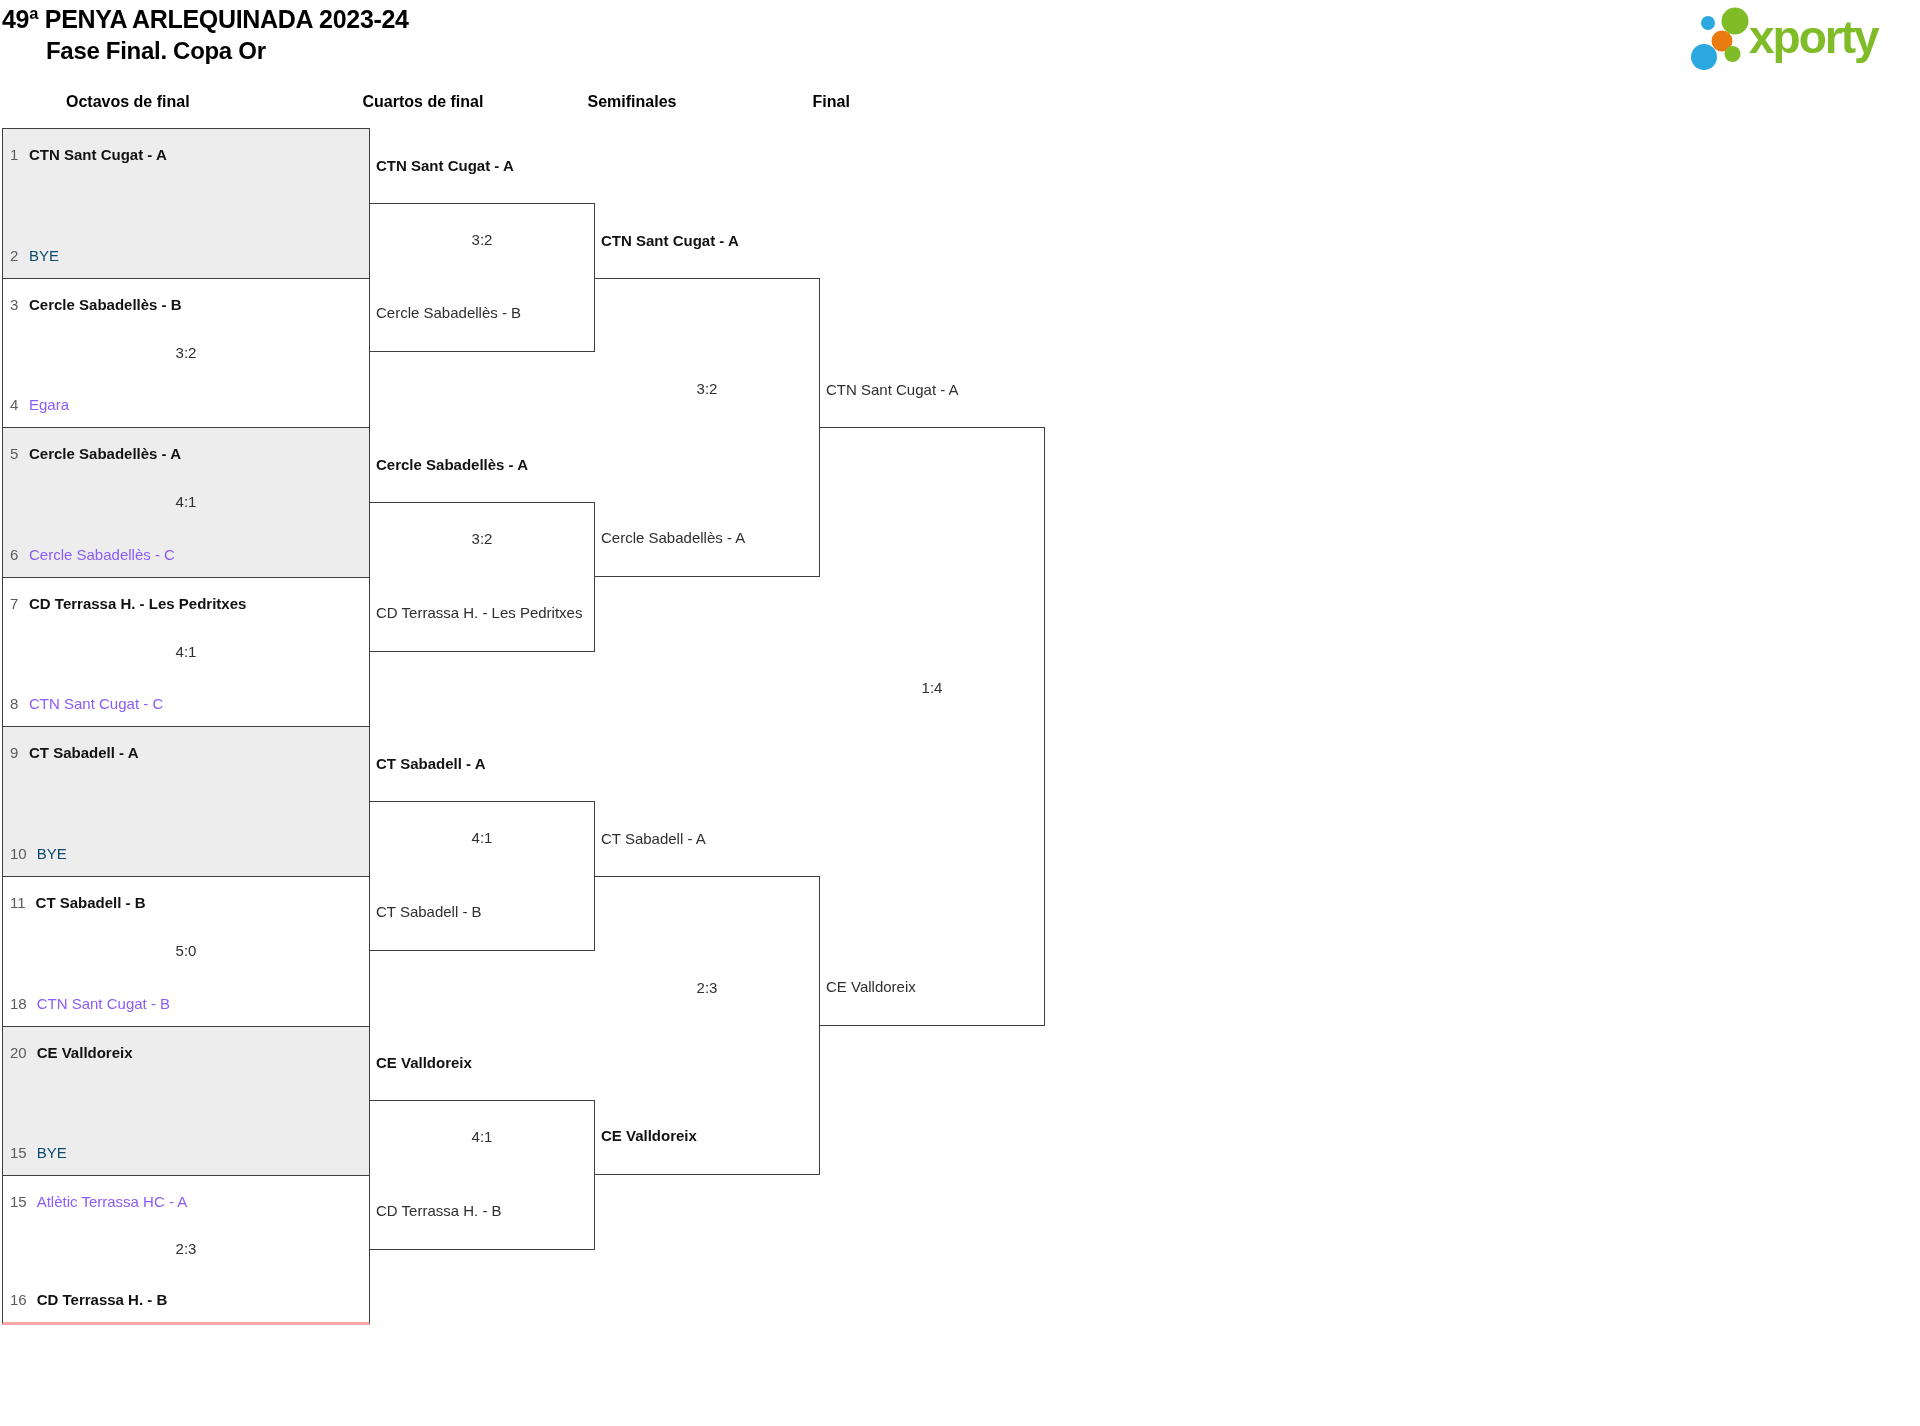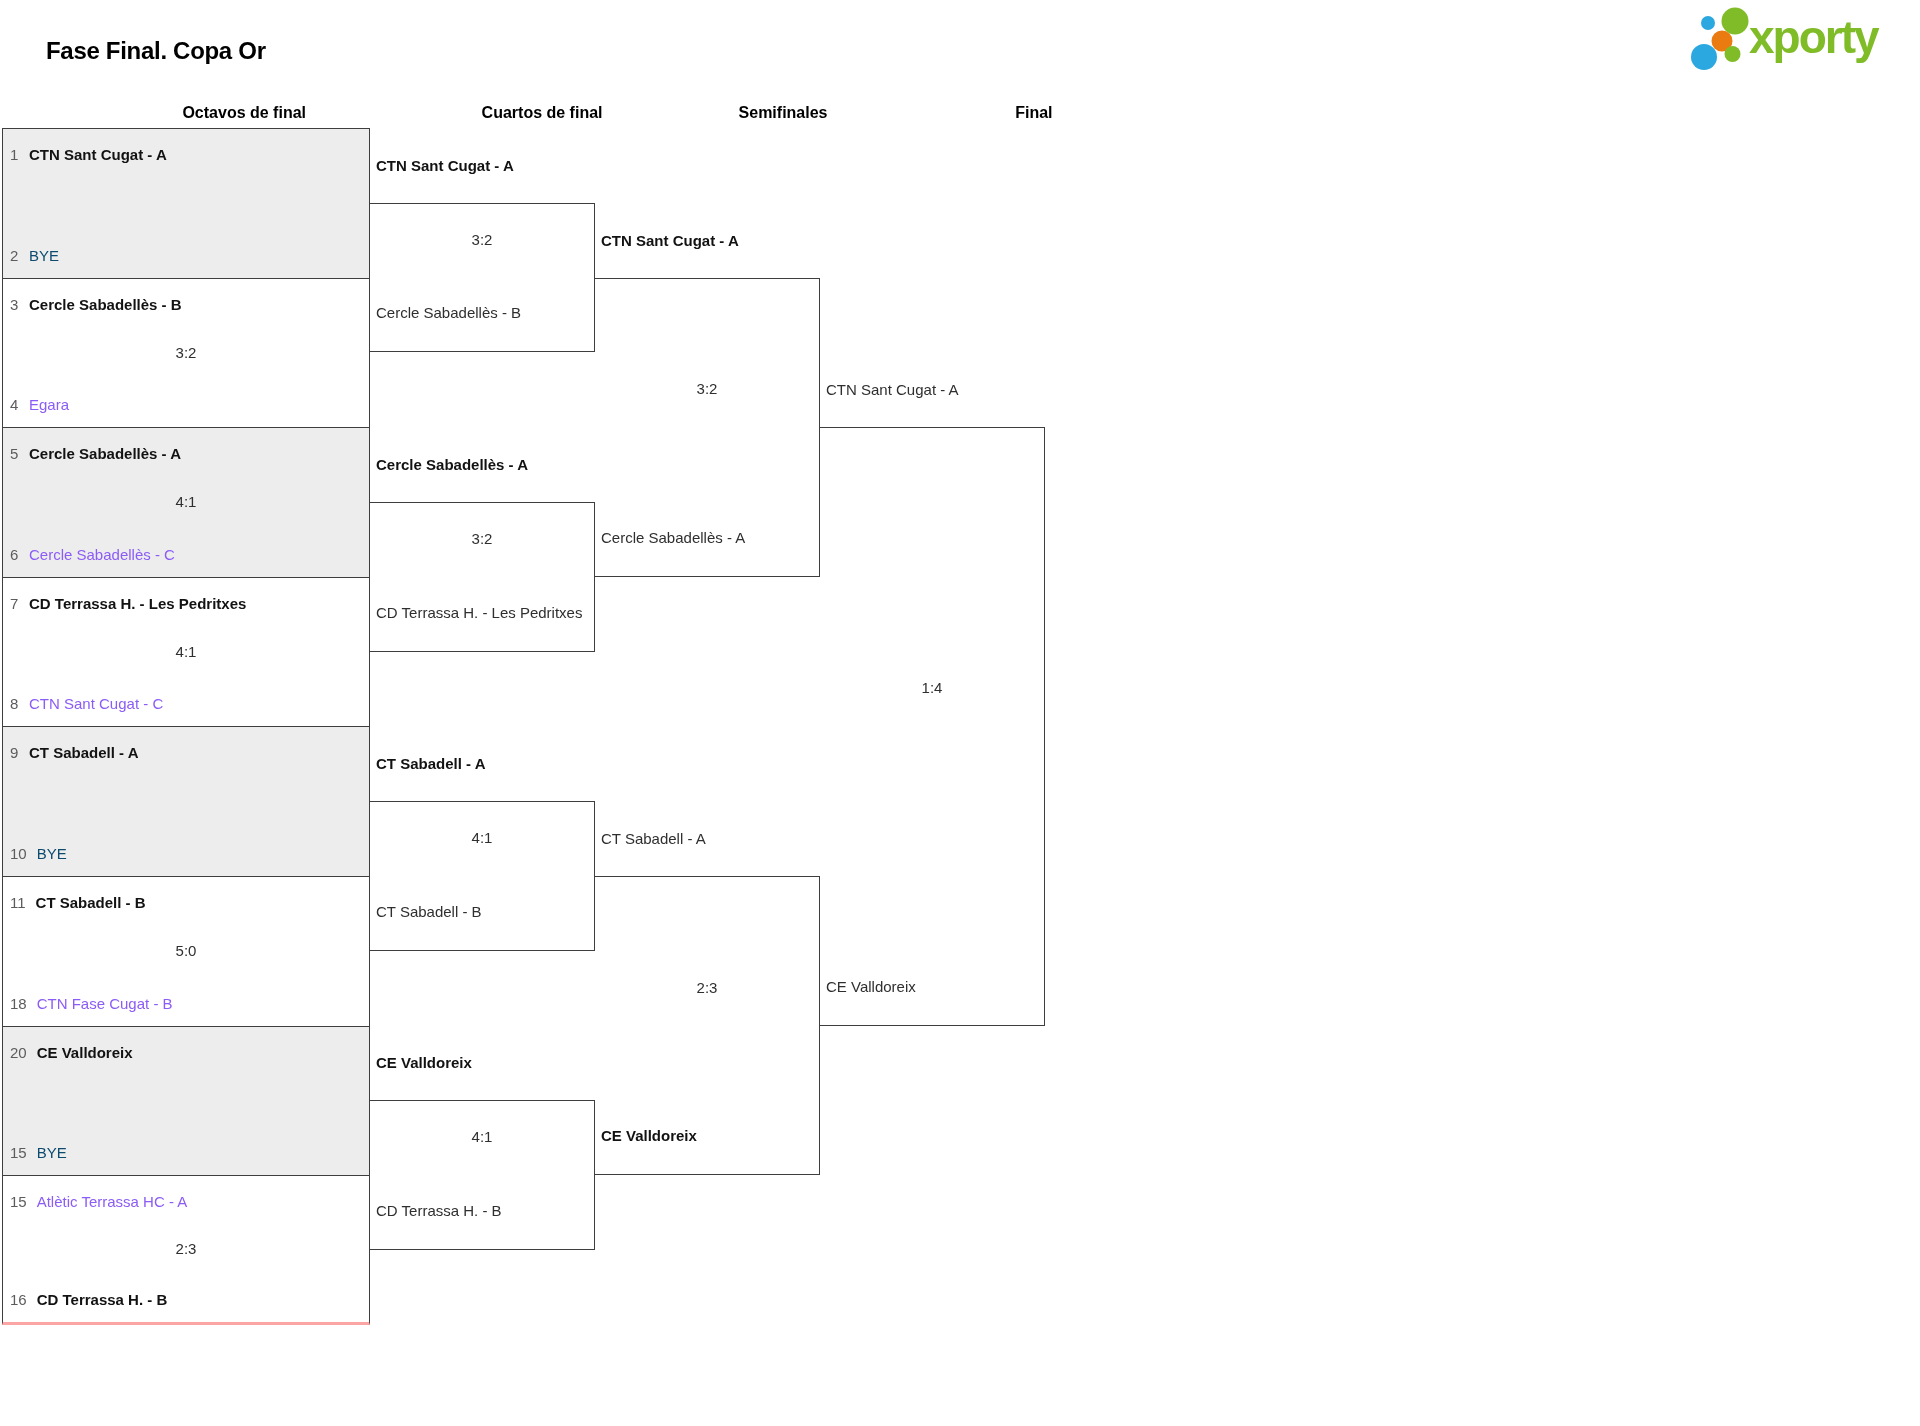--- a/index.html
+++ b/index.html
@@ -17,22 +17,22 @@
     font-size: 25px; font-weight: bold; color: #000;
     letter-spacing: -0.3px; white-space: nowrap;
   }
   .page-subtitle {
     position: absolute; left: 2px; top: 37px;
     font-size: 24px; font-weight: bold; color: #000;
     letter-spacing: -0.3px; white-space: nowrap; margin-left: 44px;
   }
   .logo { position: absolute; left: 1686px; top: 0px; }
   .col-header {
-    position: absolute; top: 104px; width: 240px;
-    text-align: right; font-size: 16px; font-weight: 600; color: #000;
+    position: absolute; top: 93px; width: 240px;
+    text-align: left; font-size: 16px; font-weight: 600; color: #000;
     white-space: nowrap;
   }
   
   .obox {
     position: absolute; left: 2px; width: 368px; height: 149.6px;
     box-sizing: border-box;
     border-top: 1px solid #3e3e3e;
     border-left: 1px solid #3e3e3e;
     border-right: 1px solid #3e3e3e;
   }
@@ -69,20 +69,21 @@
   .r-score {
     position: absolute; left: 0; right: 0; top: calc(50% - 46px);
     text-align: center; font-size: 15px; line-height: 16px; color: #2f2f2f;
   }
 </style>
 </head>
 <body>
 
 <div class="canvas">
 
+  <div class="page-title">49ª PENYA ARLEQUINADA 2023-24</div>
   <div class="page-subtitle">Fase Final. Copa Or</div>
 
   <svg class="logo" width="235" height="75" viewBox="0 0 235 75">
     <circle cx="22" cy="23" r="7" fill="#2ca8e0"></circle>
     <circle cx="49" cy="21" r="13.5" fill="#7fbc27"></circle>
     <circle cx="36" cy="41" r="10.5" fill="#e97b10"></circle>
     <circle cx="18" cy="57" r="13" fill="#2ca8e0"></circle>
     <circle cx="46.5" cy="54" r="8" fill="#7fbc27"></circle>
     <text x="63" y="53" font-size="46" font-weight="bold" letter-spacing="-2" fill="#7fbc27">xporty</text>
   </svg>
@@ -152,21 +153,21 @@
     <div class="o-score"></div>
   </div>
 
   <div class="obox" style="top:876px">
     <div class="o-row o-row1">
       <span class="seed">11</span>
       <span class="tname bold">CT Sabadell - B</span>
     </div>
     <div class="o-row o-row2">
       <span class="seed">18</span>
-      <span class="tname">CTN Fase Cugat - B</span>
+      <span class="tname">CTN Sant Cugat - B</span>
     </div>
     <div class="o-score">5:0</div>
   </div>
 
   <div class="obox shade" style="top:1025.6px">
     <div class="o-row o-row1">
       <span class="seed">20</span>
       <span class="tname bold">CE Valldoreix</span>
     </div>
     <div class="o-row o-row2">

